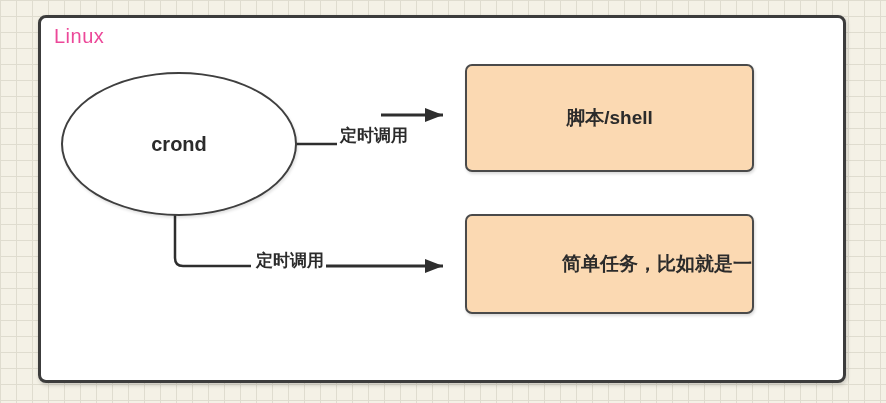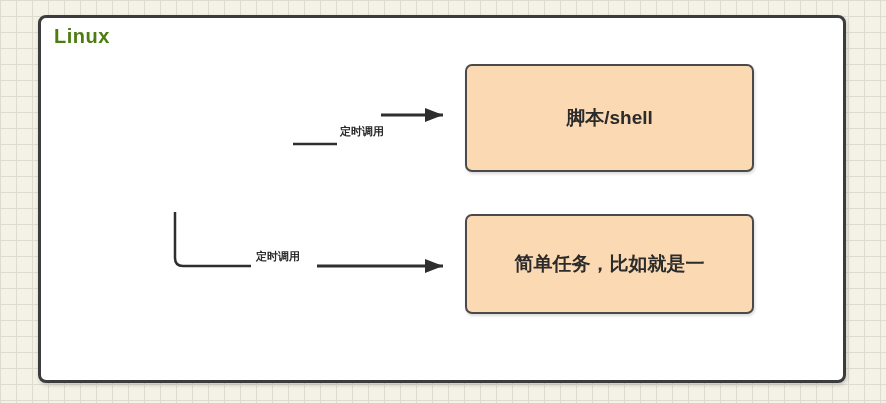--- a/index.html
+++ b/index.html
@@ -21,22 +21,22 @@
     width: 802px; height: 362px;
     background: #ffffff;
     border: 3px solid #3c3c3c;
     border-radius: 8px;
     box-shadow: 1px 2px 4px rgba(0,0,0,0.18);
   }
   .frame-title {
     position: absolute;
     left: 13px; top: 7px;
     font-size: 20px;
-    font-weight: bold;
-    color: #4d7c0f;
+    font-weight: normal;
+    color: #ec4899;
     letter-spacing: 0.5px;
   }
   .ellipse {
     position: absolute;
     left: 20px; top: 54px;
     width: 232px; height: 140px;
     background: #ffffff;
     border: 2.5px solid #3f3f3f;
     border-radius: 50%;
     display: flex;
@@ -63,24 +63,24 @@
     box-shadow: 1px 2px 3px rgba(0,0,0,0.15);
     text-align: center;
   }
   .task-box .line {
     font-size: 19px;
     font-weight: bold;
     color: #2b2b2b;
     line-height: 1.45;
   }
   #box-shell  { top: 46px;  height: 104px; }
-  #box-simple { top: 196px; height: 96px;  }
+  #box-simple { top: 196px; height: 96px; justify-content: flex-end;  }
   .edge-label {
     position: absolute;
-    font-size: 11px;
+    font-size: 17px;
     font-weight: bold;
     color: #2b2b2b;
     background: #ffffff;
     padding: 0 2px;
     white-space: nowrap;
   }
   #edge-label-top    { left: 297px; top: 106px; }
   #edge-label-bottom { left: 213px; top: 231px; }
   .connectors {
     position: absolute;
@@ -105,20 +105,23 @@
         </marker>
       </defs>
 
       <path d="M252 126 L296 126" stroke="#2e2e2e" stroke-width="2.5" fill="none"></path>
       <path d="M340 97 L402 97" stroke="#2e2e2e" stroke-width="3" fill="none" marker-end="url(#arrowhead)"></path>
 
       <path d="M134 194 L134 240 Q134 248 142 248 L210 248" stroke="#2e2e2e" stroke-width="2.5" fill="none"></path>
       <path d="M276 248 L402 248" stroke="#2e2e2e" stroke-width="3" fill="none" marker-end="url(#arrowhead)"></path>
     </svg>
 
+    <div class="ellipse">
+      <span class="ellipse-label">crond</span>
+    </div>
 
     <div class="edge-label" id="edge-label-top">定时调用</div>
     <div class="edge-label" id="edge-label-bottom">定时调用</div>
 
     <div class="task-box" id="box-shell">
       <div class="line">脚本/shell</div>
     </div>
 
     <div class="task-box" id="box-simple">
       <div class="line">简单任务，比如就是一</div>

